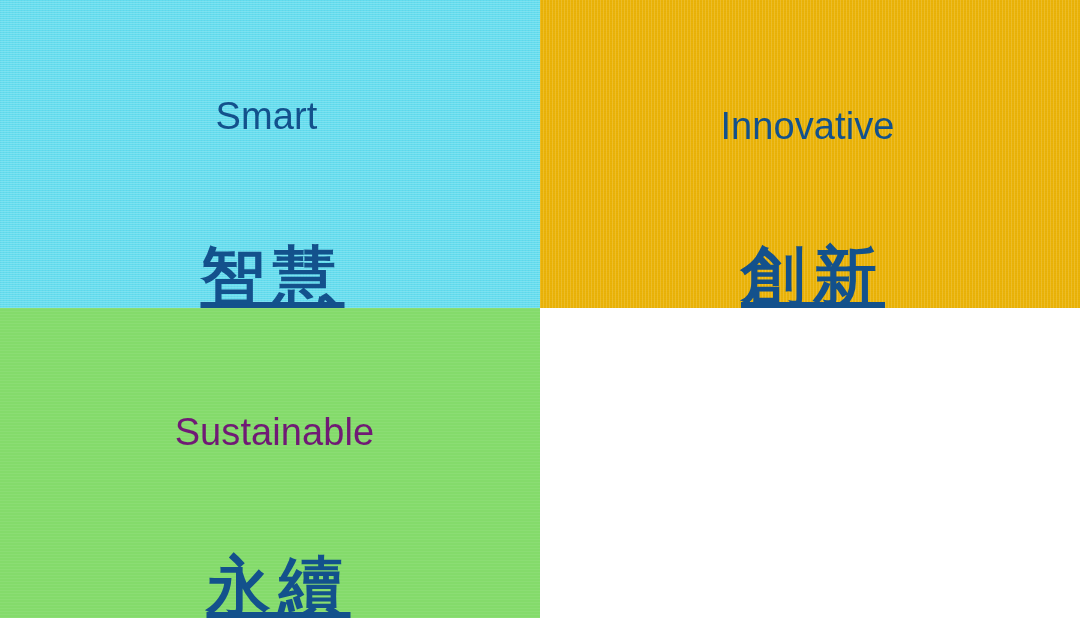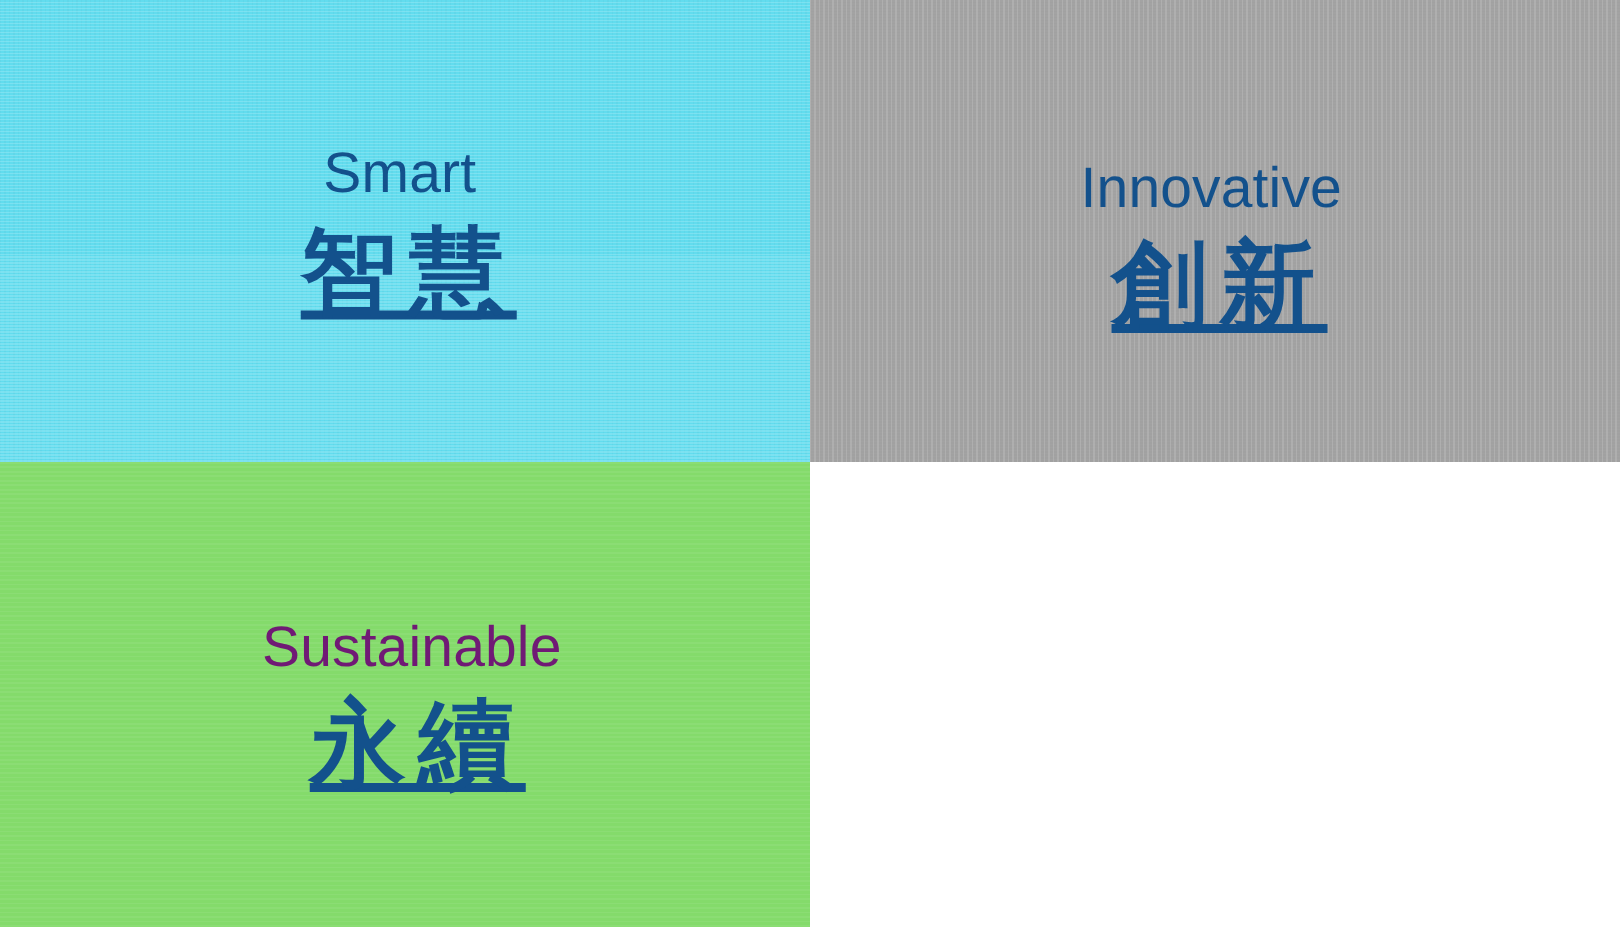--- a/index.html
+++ b/index.html
@@ -25,21 +25,21 @@
     display: grid;
     grid-template-columns: 540px 540px;
     grid-template-rows: 308px 310px;
   }
 
   .quadrant {
     position: relative;
     display: flex;
     flex-direction: column;
     align-items: center;
-    justify-content: flex-start;
+    justify-content: space-between;
     overflow: hidden;
   }
 
   
   .quadrant .tex {
     position: absolute;
     inset: 0;
     pointer-events: none;
     opacity: 0.30;
   }
@@ -99,21 +99,21 @@
 <div id="poster" style="width: 1080px; height: 618px;">
   <div class="grid">
 
     <div class="quadrant" id="q-smart" style="background-color: rgb(98, 220, 238);">
       <span class="tex tex-dots"></span>
       <div class="label-en" style="color: rgb(19, 81, 140);">Smart</div>
       <div class="label-cjk" style="color: rgb(19, 81, 140);">智慧</div>
     </div>
 
 
-    <div class="quadrant" id="q-innovative" style="background-color: #a3a3a3;">
+    <div class="quadrant" id="q-innovative" style="background-color: #eab308;">
       <span class="tex tex-stripes"></span>
       <div class="label-en" style="color: rgb(19, 81, 140);">Innovative</div>
       <div class="label-cjk" style="color: rgb(19, 81, 140);">創新</div>
     </div>
 
     <div class="quadrant" id="q-sustainable" style="background-color: rgb(132, 219, 107);">
       <span class="tex tex-flat"></span>
       <div class="label-en" style="color: #701a75;">Sustainable</div>
       <div class="label-cjk" style="color: rgb(19, 81, 140);">永續</div>
     </div>

